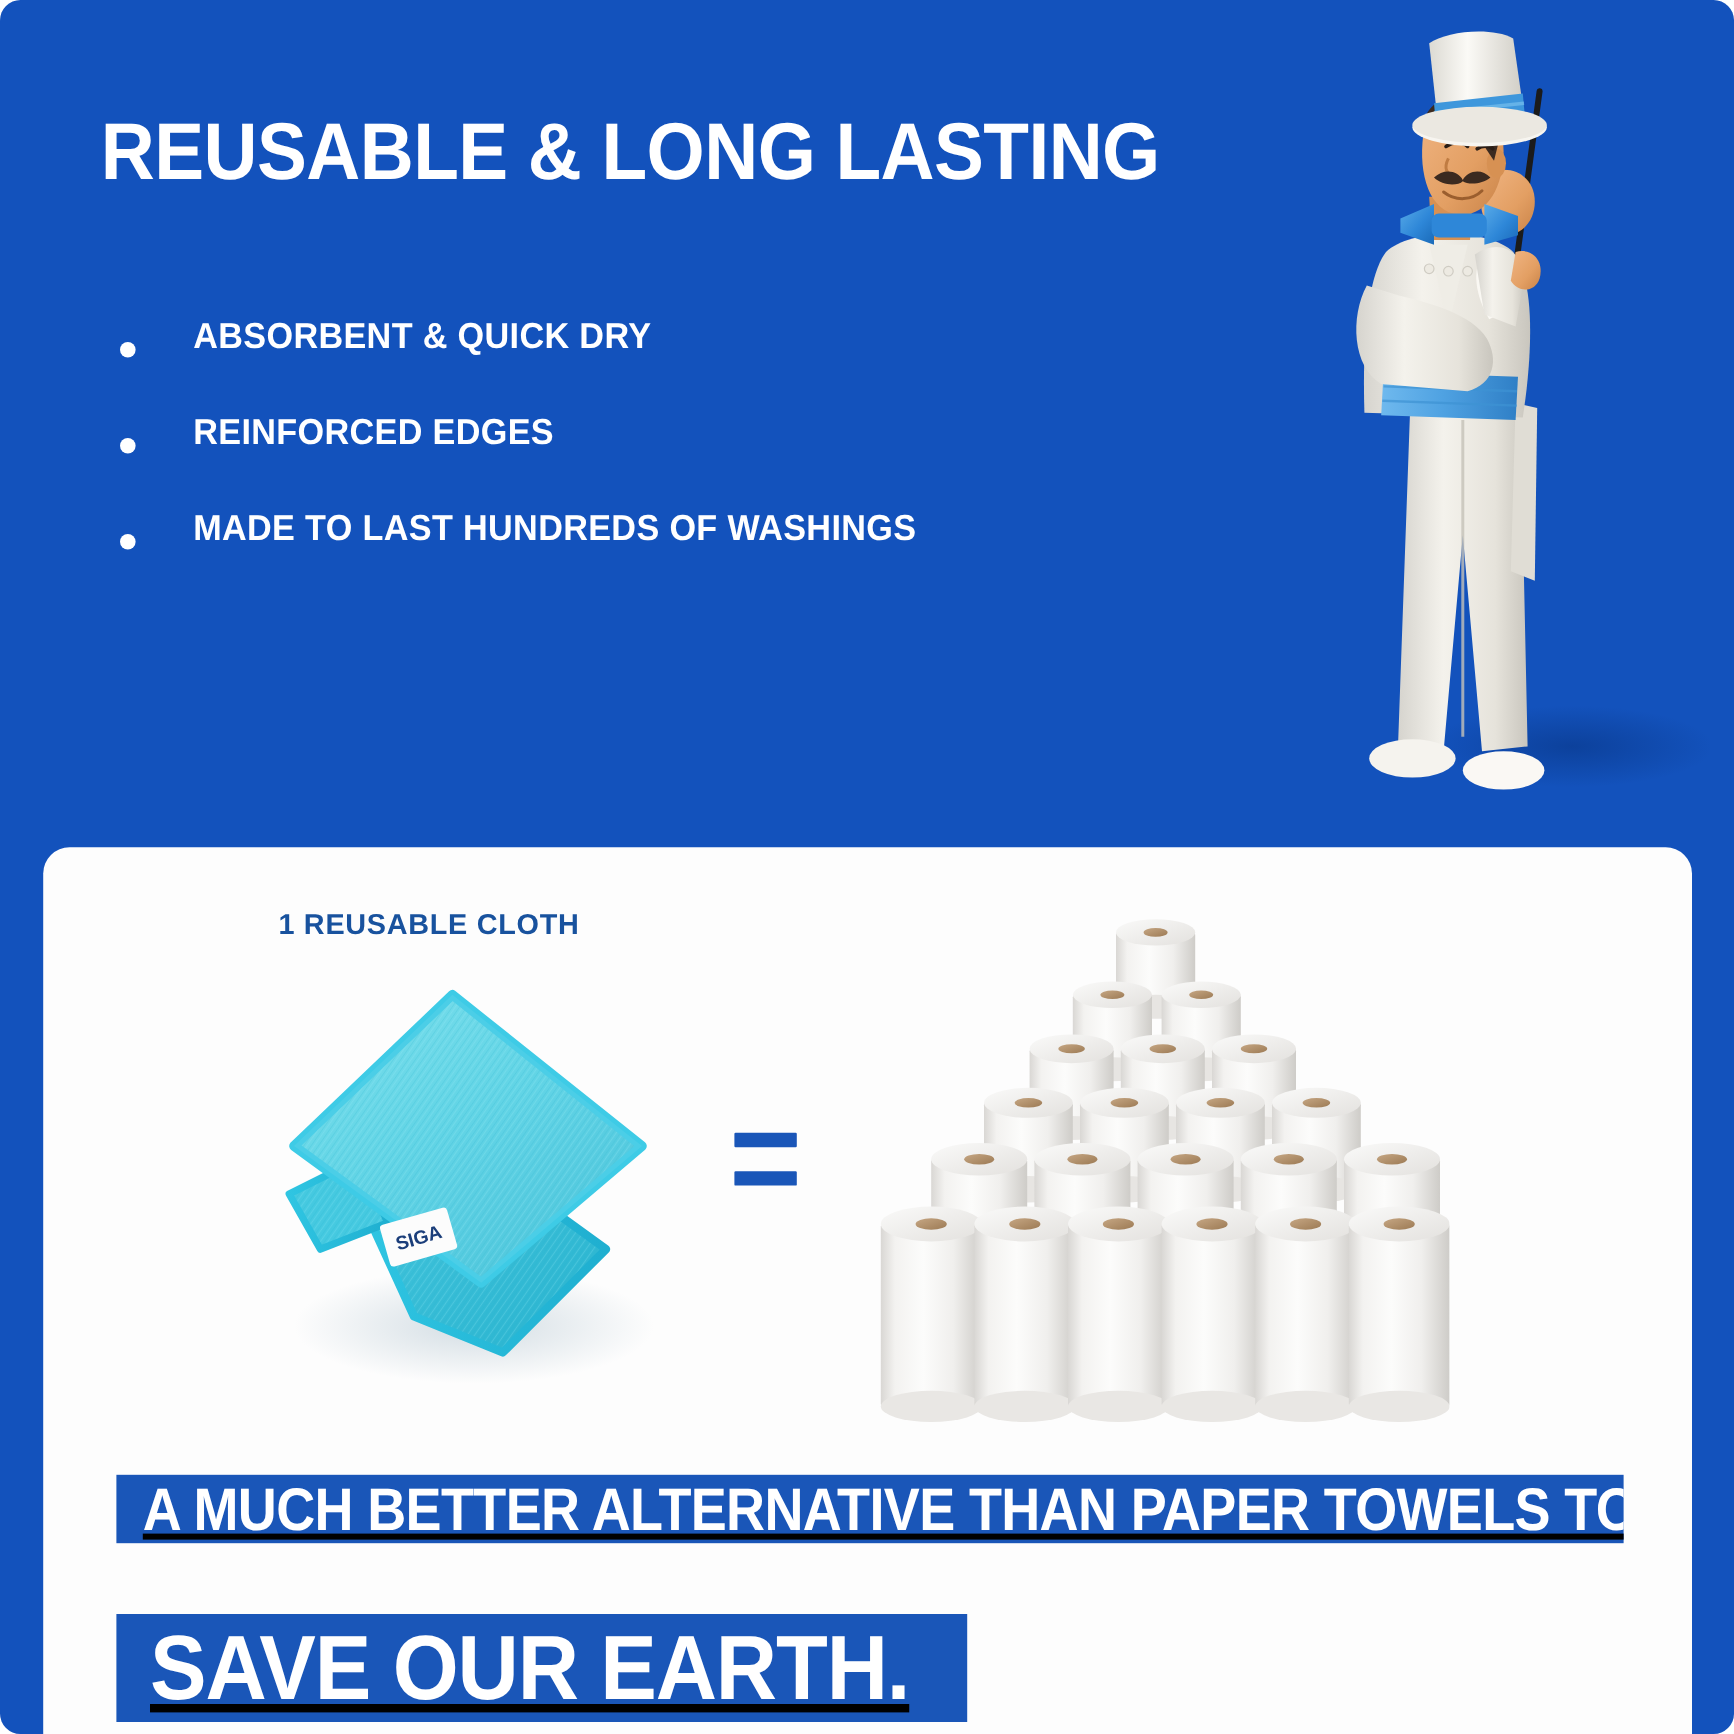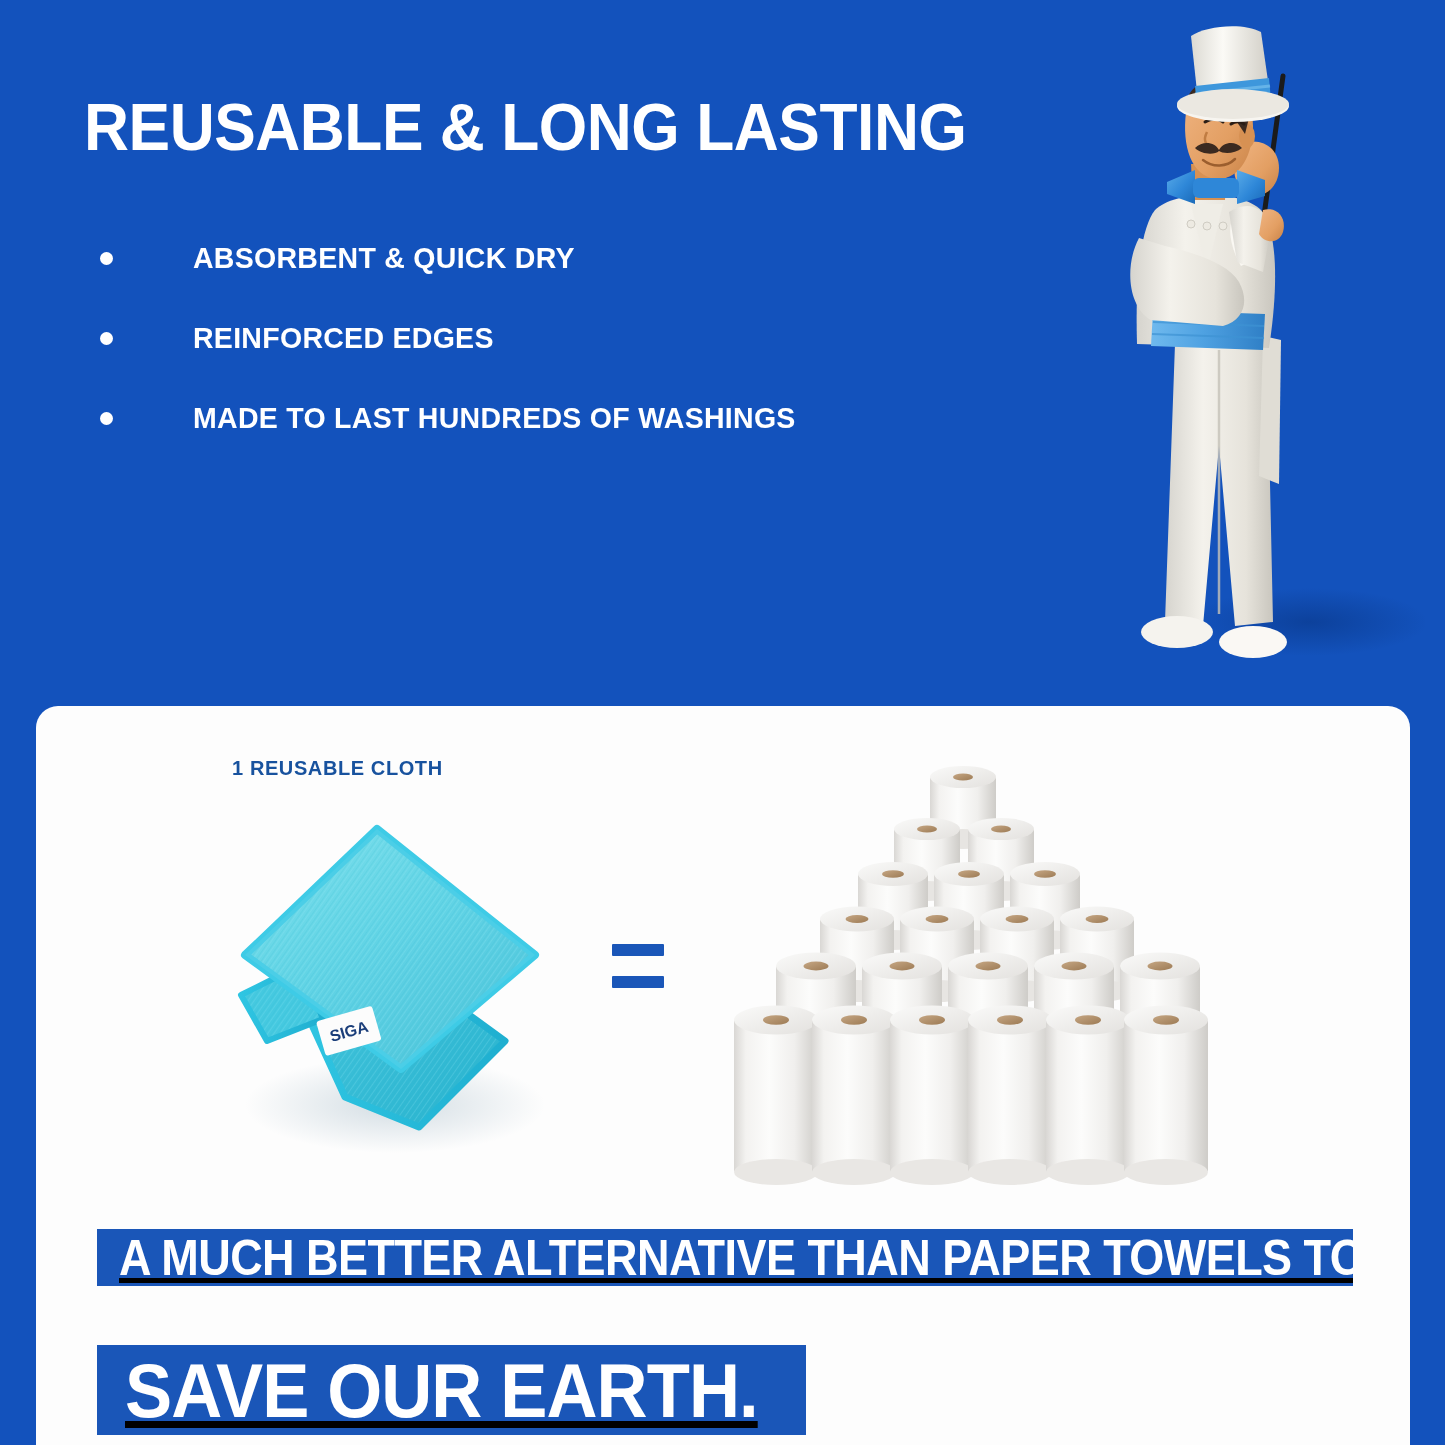--- a/index.html
+++ b/index.html
@@ -6,20 +6,21 @@
   html, body {
     width:1445px; height:1445px;
     font-family:"Liberation Sans", sans-serif;
     overflow:hidden;
   }
   #poster {
     position:relative;
     width:1445px; height:1445px;
     background:#1352BC;
     overflow:hidden;
+    border-radius:17px;
   }
 
   
   .headline {
     position:absolute;
     left:84px; top:92px;
     width:1050px;
     color:#FFFFFF;
     font-size:67px;
     font-weight:bold;
@@ -34,22 +35,21 @@
   .bullets {
     position:absolute;
     left:84px; top:218px;
     width:900px;
     list-style:none;
   }
   .bullet-row {
     position:relative;
     height:80px;
     display:flex;
-    align-items:center;
-    gap:32px;
+    align-items:flex-end;
   }
   .bullet-dot {
     width:13px; height:13px;
     border-radius:50%;
     background:#FFFFFF;
     flex:0 0 auto;
     margin-left:16px;
   }
   .bullet-text {
     color:#FFFFFF;
@@ -77,21 +77,21 @@
     background:#FDFDFD;
     border-radius:22px 22px 0 0;
     overflow:hidden;
   }
 
   
   .cloth-label {
     position:absolute;
     left:232px; top:757px;
     color:#18529E;
-    font-size:20px;
+    font-size:24px;
     font-weight:600;
     letter-spacing:0.6px;
     white-space:nowrap;
   }
 
   
   .cloth-wrap {
     position:absolute;
     left:205px; top:805px;
     width:370px; height:370px;

